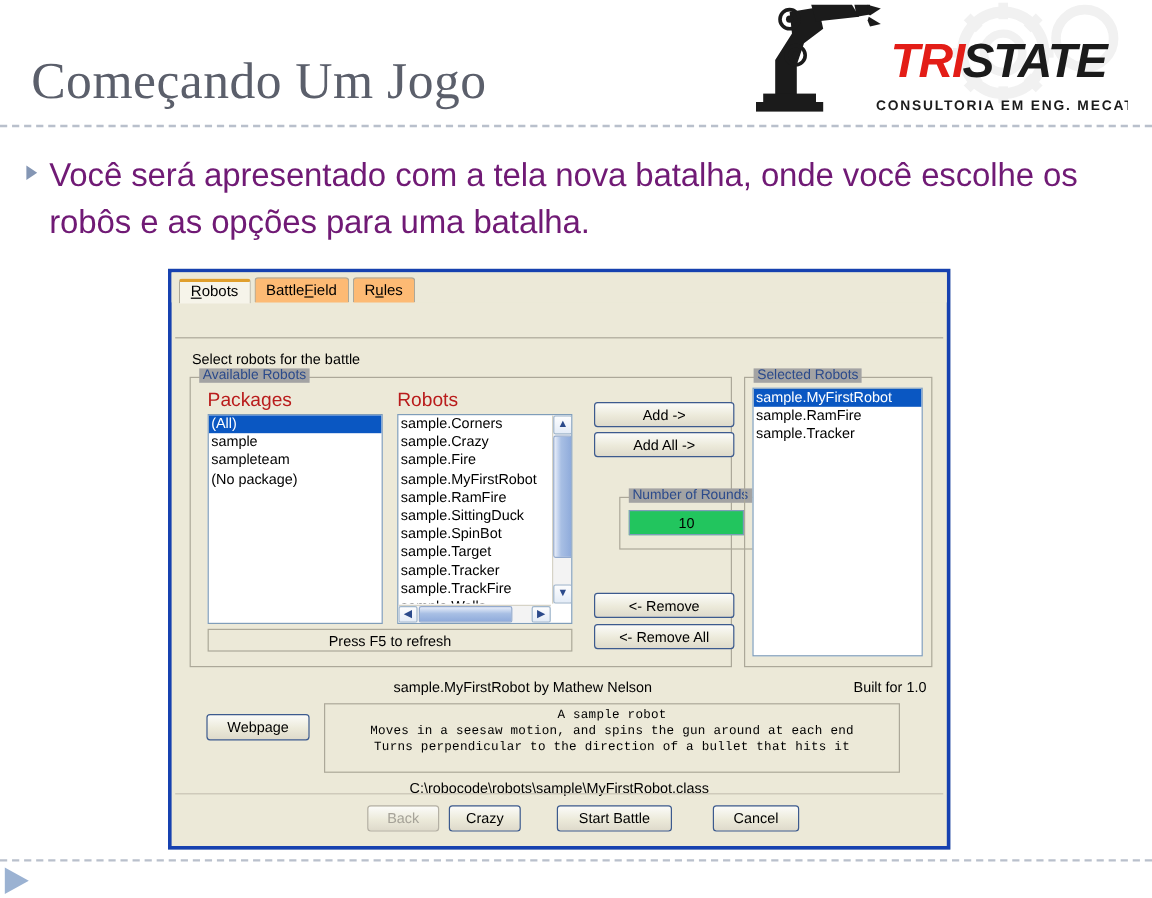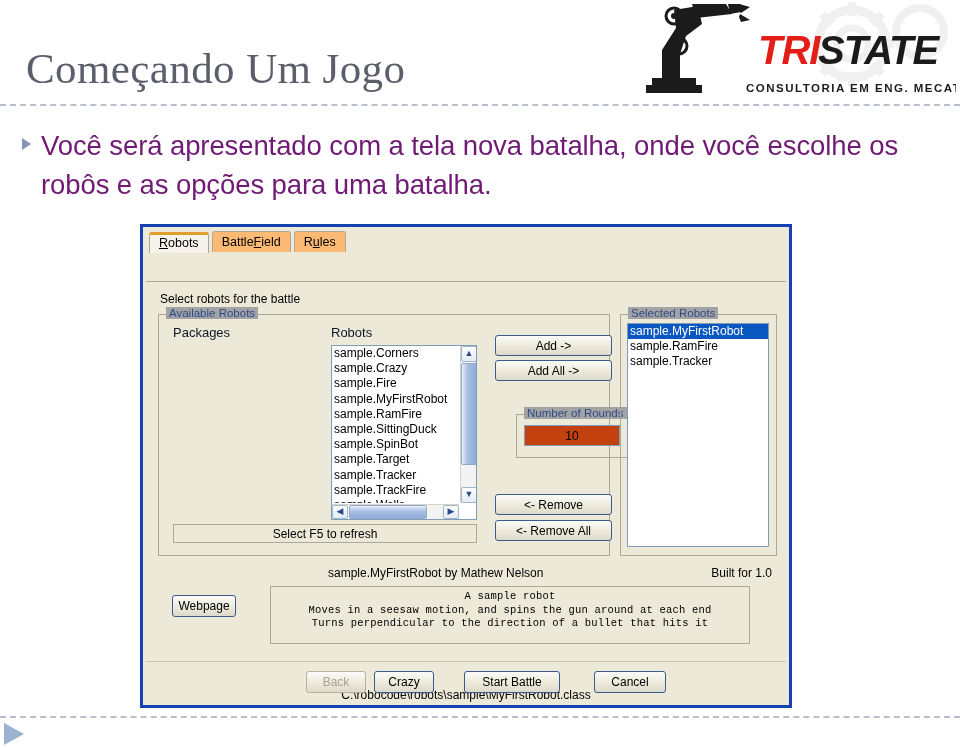--- a/index.html
+++ b/index.html
@@ -24,21 +24,21 @@
     border-top:2px dashed #b9c0cc;
   }
   #nav-arrow{
     position:absolute;left:4px;top:723px;width:0;height:0;
     border-left:20px solid #9bb2d2;
     border-top:11px solid transparent;
     border-bottom:11px solid transparent;
   }
 
   
-  #logo-block{position:absolute;left:640px;top:2px;width:316px;height:100px;}
+  #logo-block{position:absolute;left:624px;top:2px;width:316px;height:100px;}
   #logo-svg{position:absolute;left:0;top:0;}
 
   
   #bullet-block{position:absolute;left:22px;top:126px;width:916px;}
   .bullet-row{display:flex;align-items:flex-start;}
   .bullet-mark{
     width:0;height:0;margin:12px 10px 0 0;flex:0 0 auto;
     border-left:9px solid #8496b4;
     border-top:6px solid transparent;
     border-bottom:6px solid transparent;
@@ -104,21 +104,21 @@
 
   
   .groupbox{
     position:absolute;border:1px solid #aca899;
   }
   .groupbox>.gb-title{
     position:absolute;top:-8px;left:7px;background:#a3a3a3;
     padding:0 3px;font-size:11.5px;color:#2b4a8b;white-space:nowrap;
   }
 
-  .list-label{position:absolute;font-size:13px;color:#0f172a;}
+  .list-label{position:absolute;font-size:16px;color:#b91c1c;}
 
   .listbox{
     position:absolute;background:#fff;border:1px solid #7f9db9;
     overflow:hidden;box-sizing:border-box;
   }
   .listbox .item{
     font-size:12px;color:#000;padding:0 2px;line-height:15.2px;
     white-space:nowrap;overflow:hidden;
   }
   .listbox .item.sel{background:#0a57c2;color:#fff;}
@@ -162,21 +162,21 @@
   
   .btn{
     position:absolute;background:linear-gradient(to bottom,#fbfbf9,#eceada 55%,#dedacb);
     border:1px solid #3c5a8e;border-radius:3px;box-sizing:border-box;
     font-size:12px;color:#000;text-align:center;cursor:pointer;
     display:flex;align-items:center;justify-content:center;
   }
   .btn.disabled{color:#a5a298;border-color:#b4b0a4;cursor:default;}
 
   .field{
-    position:absolute;background:#c2410c;border:1px solid #7f9db9;
+    position:absolute;background:#22c55e;border:1px solid #7f9db9;
     box-sizing:border-box;font-size:12px;color:#000;
     display:flex;align-items:center;justify-content:center;
   }
 
   .flatpanel{
     position:absolute;background:#ece9d8;border:1px solid #aca899;
     box-sizing:border-box;font-size:12px;color:#000;
     display:flex;align-items:center;justify-content:center;
   }
 
@@ -258,20 +258,26 @@
   <div id="tabpanel">
 
     <div class="section-label" style="left:14px;top:10px;">Select robots for the battle</div>
 
     <div class="groupbox" style="left:12px;top:32px;width:450px;height:240px;">
       <div class="gb-title">Available Robots</div>
 
       <div class="list-label" style="left:14px;top:10px;">Packages</div>
       <div class="list-label" style="left:172px;top:10px;">Robots</div>
 
+      <div class="listbox" style="left:14px;top:30px;width:146px;height:175px;">
+        <div class="item sel">(All)</div>
+        <div class="item">sample</div>
+        <div class="item">sampleteam</div>
+        <div class="item">(No package)</div>
+      </div>
 
       <div class="listbox" style="left:172px;top:30px;width:146px;height:175px;">
         <div style="position:absolute;left:0;top:0;right:17px;bottom:16px;overflow:hidden;">
           <div class="item">sample.Corners</div>
           <div class="item">sample.Crazy</div>
           <div class="item">sample.Fire</div>
           <div class="item">sample.MyFirstRobot</div>
           <div class="item">sample.RamFire</div>
           <div class="item">sample.SittingDuck</div>
           <div class="item">sample.SpinBot</div>
@@ -285,21 +291,21 @@
           <div class="thumb" style="top:17px;height:102px;"></div>
           <div class="arrow down">▼</div>
         </div>
         <div class="hscroll" style="right:17px;">
           <div class="arrow left">◀</div>
           <div class="thumb" style="left:17px;width:78px;"></div>
           <div class="arrow right">▶</div>
         </div>
       </div>
 
-      <div class="flatpanel" style="left:14px;top:209px;width:304px;height:19px;">Select F5 to refresh</div>
+      <div class="flatpanel" style="left:14px;top:209px;width:304px;height:19px;">Press F5 to refresh</div>
     </div>
 
     <div class="btn" style="left:349px;top:53px;width:117px;height:21px;">Add -&gt;</div>
     <div class="btn" style="left:349px;top:78px;width:117px;height:21px;">Add All -&gt;</div>
 
     <div class="groupbox" style="left:352px;top:132px;width:112px;height:42px;margin-left:18px;">
       <div class="gb-title">Number of Rounds</div>
       <div class="field" style="left:7px;top:10px;width:96px;height:21px;">10</div>
     </div>
 
@@ -311,29 +317,29 @@
       <div class="listbox" style="left:6px;top:8px;width:142px;height:224px;">
         <div class="item sel">sample.MyFirstRobot</div>
         <div class="item">sample.RamFire</div>
         <div class="item">sample.Tracker</div>
       </div>
     </div>
 
     <div class="statictext" style="left:182px;top:284px;">sample.MyFirstRobot by Mathew Nelson</div>
     <div class="statictext" style="right:14px;top:284px;">Built for 1.0</div>
 
-    <div class="btn" style="left:26px;top:313px;width:64px;height:22px;">Webpage</div>
+    <div class="btn" style="left:26px;top:313px;width:86px;height:22px;">Webpage</div>
 
     <div id="desc-box" style="left:124px;top:304px;width:480px;height:58px;">
       <div class="dline">A sample robot</div>
       <div class="dline">Moves in a seesaw motion, and spins the gun around at each end</div>
       <div class="dline">Turns perpendicular to the direction of a bullet that hits it</div>
     </div>
 
-    <div class="statictext" style="left:0;right:0;top:368px;text-align:center;margin-top:38px;">C:\robocode\robots\sample\MyFirstRobot.class</div>
+    <div class="statictext" style="left:0;right:0;top:368px;text-align:center;">C:\robocode\robots\sample\MyFirstRobot.class</div>
 
     <div id="buttonbar">
       <div class="btn disabled" style="left:160px;top:9px;width:60px;height:22px;border-radius:3px;">Back</div>
       <div class="btn" style="left:228px;top:9px;width:60px;height:22px;">Crazy</div>
       <div class="btn" style="left:318px;top:9px;width:96px;height:22px;">Start Battle</div>
       <div class="btn" style="left:448px;top:9px;width:72px;height:22px;">Cancel</div>
     </div>
 
   </div>
 </div>

